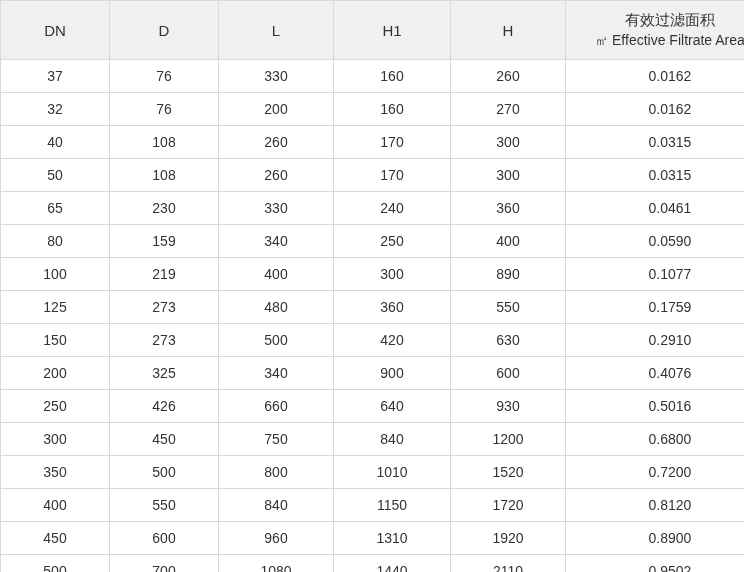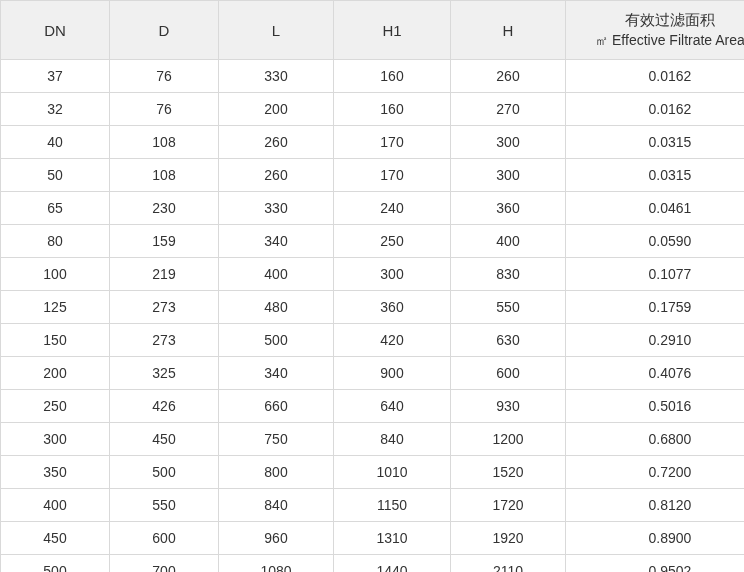--- a/index.html
+++ b/index.html
@@ -132,21 +132,21 @@
         <td class="col-l">340</td>
         <td class="col-h1">250</td>
         <td class="col-h">400</td>
         <td class="col-area">0.0590</td>
       </tr>
       <tr>
         <td class="col-dn">100</td>
         <td class="col-d">219</td>
         <td class="col-l">400</td>
         <td class="col-h1">300</td>
-        <td class="col-h">830</td>
+        <td class="col-h">890</td>
         <td class="col-area">0.1077</td>
       </tr>
       <tr>
         <td class="col-dn">125</td>
         <td class="col-d">273</td>
         <td class="col-l">480</td>
         <td class="col-h1">360</td>
         <td class="col-h">550</td>
         <td class="col-area">0.1759</td>
       </tr>

